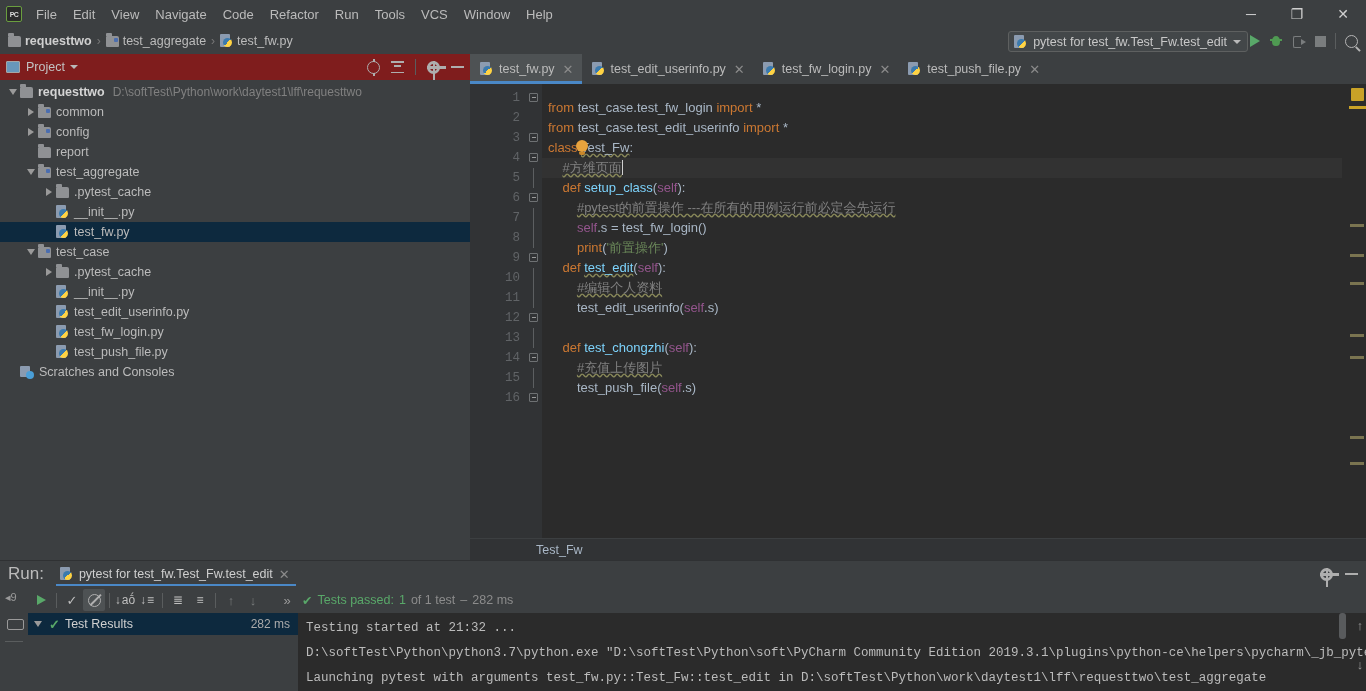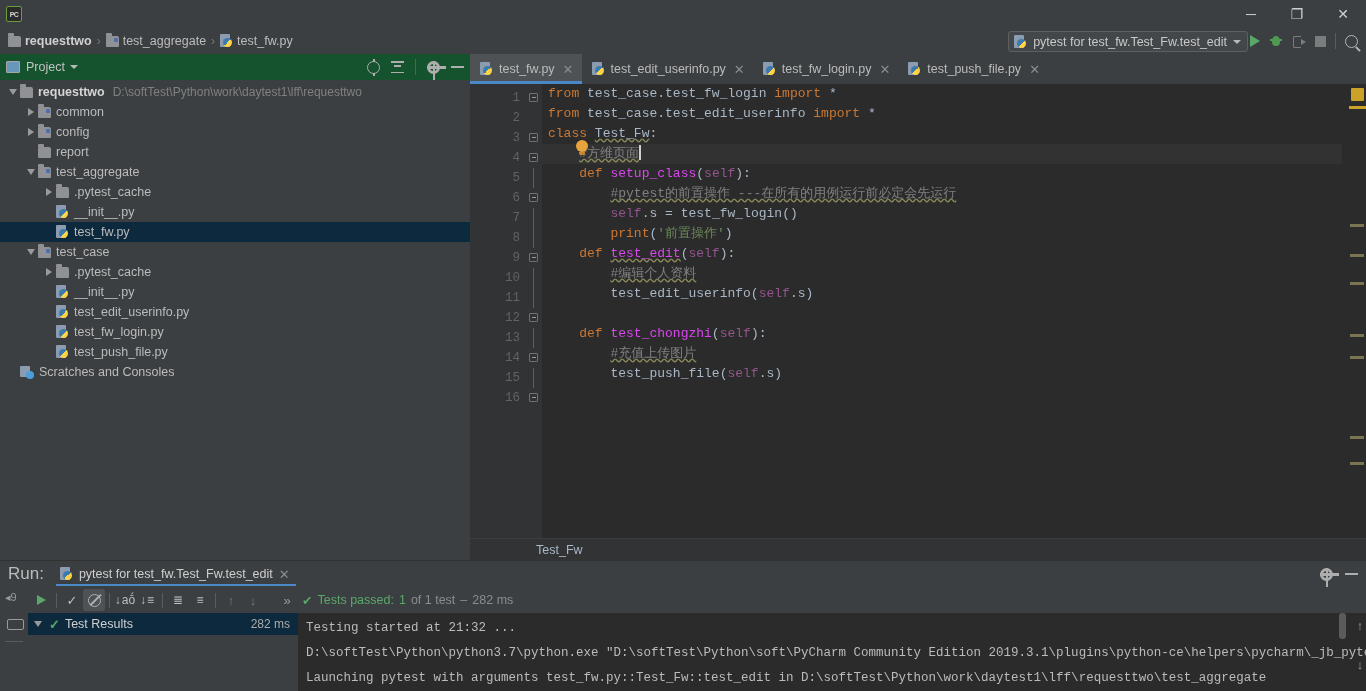--- a/index.html
+++ b/index.html
@@ -103,21 +103,21 @@
   .vsep { width:1px;height:16px;background:#5a5d5e; }
   .ico-search {
     width:13px;height:13px;border:1.6px solid #b5b5b5;border-radius:50%;position:relative;
   }
   .ico-search::after{content:"";position:absolute;right:-4px;bottom:-3px;width:6px;height:1.8px;background:#b5b5b5;transform:rotate(45deg);}
 
   
   .main { flex: 1 1 auto; display: flex; min-height: 0; }
 
   
-  .project-panel { width: 470px; background: #14532d; display: flex; flex-direction: column; flex: 0 0 470px; }
+  .project-panel { width: 470px; background: #7f1d1d; display: flex; flex-direction: column; flex: 0 0 470px; }
   .project-header {
     height: 26px; display: flex; align-items: center; padding: 0 6px; flex: 0 0 26px;
     position: relative;
   }
   .proj-icon {
     width: 14px; height: 12px; border: 1.5px solid #a6a6a6; border-radius: 1px;
     background: #6897bb; margin-right: 6px;
   }
   .proj-title { font-size: 12.5px; color: #c2c2c2; margin-right: 5px; }
   .ph-actions { position: absolute; right: 6px; display: flex; align-items: center; gap: 11px; }
@@ -183,27 +183,27 @@
   }
   .fline { height:20px; position:relative; }
   .fold-box {
     position:absolute; left:3px; top:5px; width:9px;height:9px;
     border:1px solid #6e7173; border-radius:1px;
   }
   .fold-box::after{content:"";position:absolute;left:1.5px;top:3px;width:4px;height:1px;background:#9a9a9a;}
   .fold-vline{position:absolute;left:7px;top:0;width:1px;height:20px;background:#5c5f61;}
 
   .code {
-    flex: 1 1 auto; padding-top: 0; font-family: Liberation Mono, monospace;
+    flex: 1 1 auto; padding-top: 14px; font-family: Liberation Sans, sans-serif;
     font-size: 13px; position: relative; overflow: hidden; background:#2b2b2b;
   }
   .cline { height: 20px; line-height: 20px; white-space: pre; padding-left: 6px; }
   .cline.hl { background: #323232; }
   .kw { color: #cc7832; }
-  .fn { color: #d946ef; }
+  .fn { color: #7dd3fc; }
   .self { color: #94558d; }
   .str { color: #6a8759; }
   .cmt { color: #808080; }
   .plain { color: #a9b7c6; }
   .err-underline { text-decoration: underline wavy #8a8a5a; text-decoration-skip-ink: none; }
   .cursor {
     display:inline-block; width:1.5px; height:15px; background:#d0d0d0;
     vertical-align: -3px;
   }
   .bulb {
@@ -277,20 +277,33 @@
     position:absolute; right:2px; top:6px; display:flex; flex-direction:column; gap:24px; color:#9a9a9a; font-size:13px;
   }
 </style>
 </head>
 <body>
 
 <div class="app">
 
   <div class="titlebar">
     <div class="pc-logo">PC</div>
+    <div class="menu">
+      <div class="menu-item">File</div>
+      <div class="menu-item">Edit</div>
+      <div class="menu-item">View</div>
+      <div class="menu-item">Navigate</div>
+      <div class="menu-item">Code</div>
+      <div class="menu-item">Refactor</div>
+      <div class="menu-item">Run</div>
+      <div class="menu-item">Tools</div>
+      <div class="menu-item">VCS</div>
+      <div class="menu-item">Window</div>
+      <div class="menu-item">Help</div>
+    </div>
     <div class="win-ctrls">
       <div class="win-btn">─</div>
       <div class="win-btn">❐</div>
       <div class="win-btn close">✕</div>
     </div>
   </div>
 
   <div class="navbar">
     <div class="crumb">
       <span class="ico-folder"></span>

